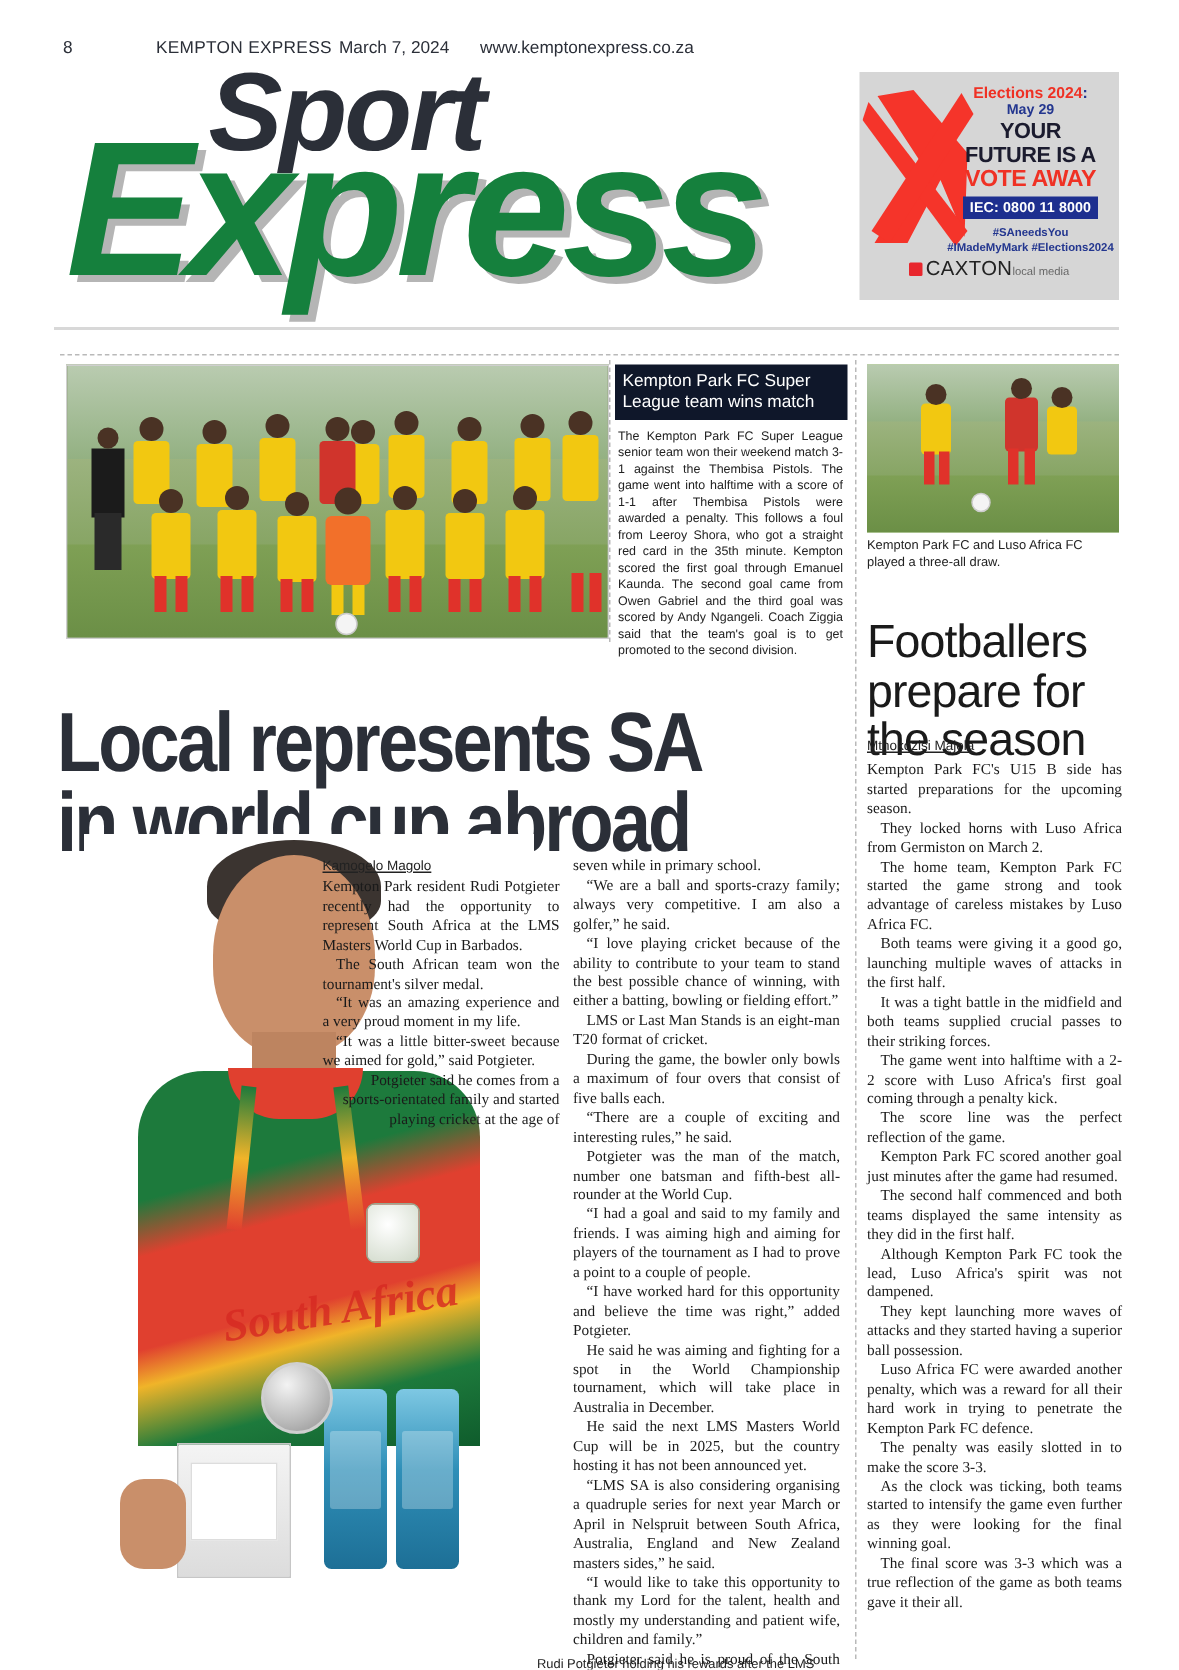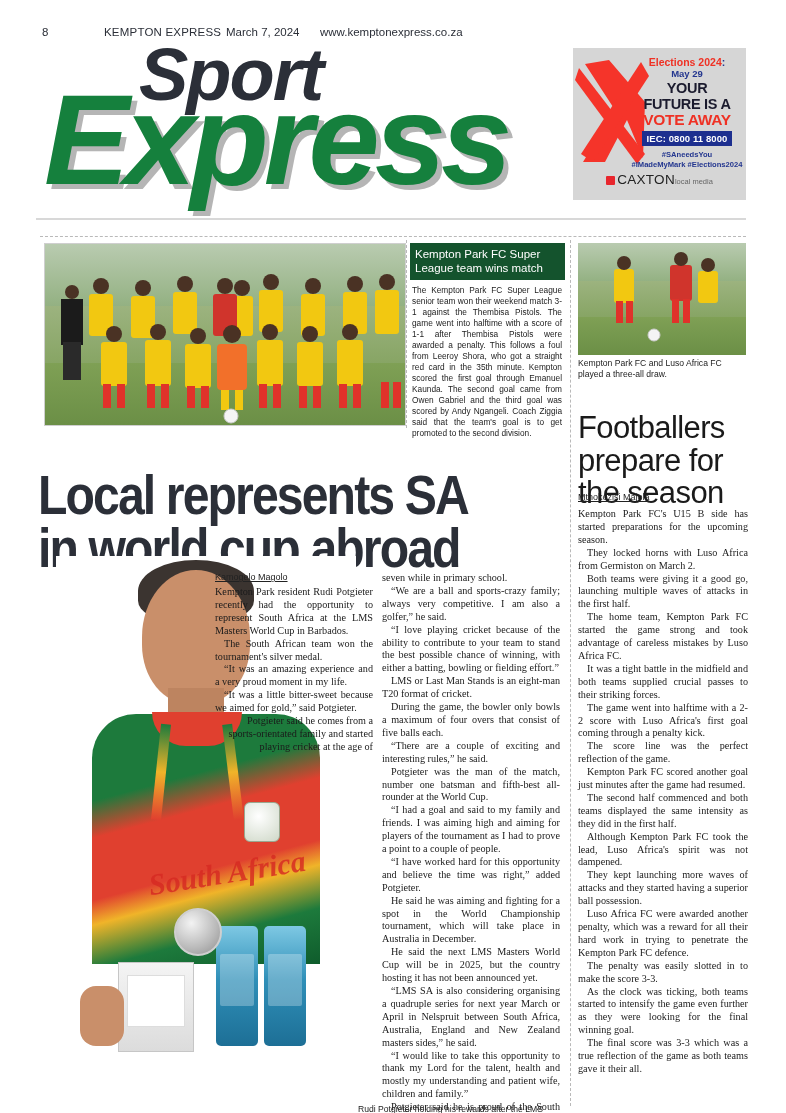--- a/index.html
+++ b/index.html
@@ -49,21 +49,21 @@
       vertical-align:-1px;margin-right:2px;border-radius:1px;}
   .ad .caxton .cx-name{font-size:13.5px;color:#222;letter-spacing:.3px;}
   .ad .caxton .cx-sub{font-size:7.5px;color:#666;}
 
   
   .topdash{position:absolute;left:40px;top:236px;width:706px;height:1px;
      border-top:1px dashed #b9b9b9;}
   .teamphoto{position:absolute;left:44px;top:243px;width:360px;height:181px;
      border:1px solid #cfcfcf;overflow:hidden;background:#6e8f4e;}
   .blurb{position:absolute;left:410px;top:243px;width:155px;height:181px;background:#fff;}
-  .blurb .bhead{background:#14532d;color:#fff;font-family:"Liberation Sans",sans-serif;
+  .blurb .bhead{background:#0f172a;color:#fff;font-family:"Liberation Sans",sans-serif;
      font-size:11.5px;font-weight:normal;line-height:1.22;padding:4px 5px 5px 5px;}
   .blurb .btext{font-family:"Liberation Sans",sans-serif;font-size:8.3px;
      line-height:1.33;color:#222;text-align:justify;padding:5px 3px 0 2px;}
   .vdash{position:absolute;top:240px;height:188px;border-left:1px dashed #b9b9b9;}
 
   
   .rphoto{position:absolute;left:578px;top:243px;width:168px;height:112px;overflow:hidden;background:#7aa24f;}
   .rcap{position:absolute;left:578px;top:358px;width:168px;
      font-family:"Liberation Sans",sans-serif;font-size:8.6px;line-height:1.32;color:#222;}
 
@@ -292,22 +292,22 @@
   <div class="rsep"></div>
   <div class="vdash" style="left:406px;"></div>
 
   <h2 class="rhead">
     <span>Footballers prepare for the season</span>
   </h2>
   <div class="rbyline">Mthokozisi Majola</div>
   <div class="rbody" id="right-body">
       <p class="first">Kempton Park FC's U15 B side has started preparations for the upcoming season.</p>
       <p>They locked horns with Luso Africa from Germiston on March 2.</p>
+      <p>The home team, Kempton Park FC started the game strong and took advantage of careless mistakes by Luso Africa FC.</p>
       <p>Both teams were giving it a good go, launching multiple waves of attacks in the first half.</p>
-      <p>The home team, Kempton Park FC started the game strong and took advantage of careless mistakes by Luso Africa FC.</p>
       <p>It was a tight battle in the midfield and both teams supplied crucial passes to their striking forces.</p>
       <p>The game went into halftime with a 2-2 score with Luso Africa's first goal coming through a penalty kick.</p>
       <p>The score line was the perfect reflection of the game.</p>
       <p>Kempton Park FC scored another goal just minutes after the game had resumed.</p>
       <p>The second half commenced and both teams displayed the same intensity as they did in the first half.</p>
       <p>Although Kempton Park FC took the lead, Luso Africa's spirit was not dampened.</p>
       <p>They kept launching more waves of attacks and they started having a superior ball possession.</p>
       <p>Luso Africa FC were awarded another penalty, which was a reward for all their hard work in trying to penetrate the Kempton Park FC defence.</p>
       <p>The penalty was easily slotted in to make the score 3-3.</p>
       <p>As the clock was ticking, both teams started to intensify the game even further as they were looking for the final winning goal.</p>

